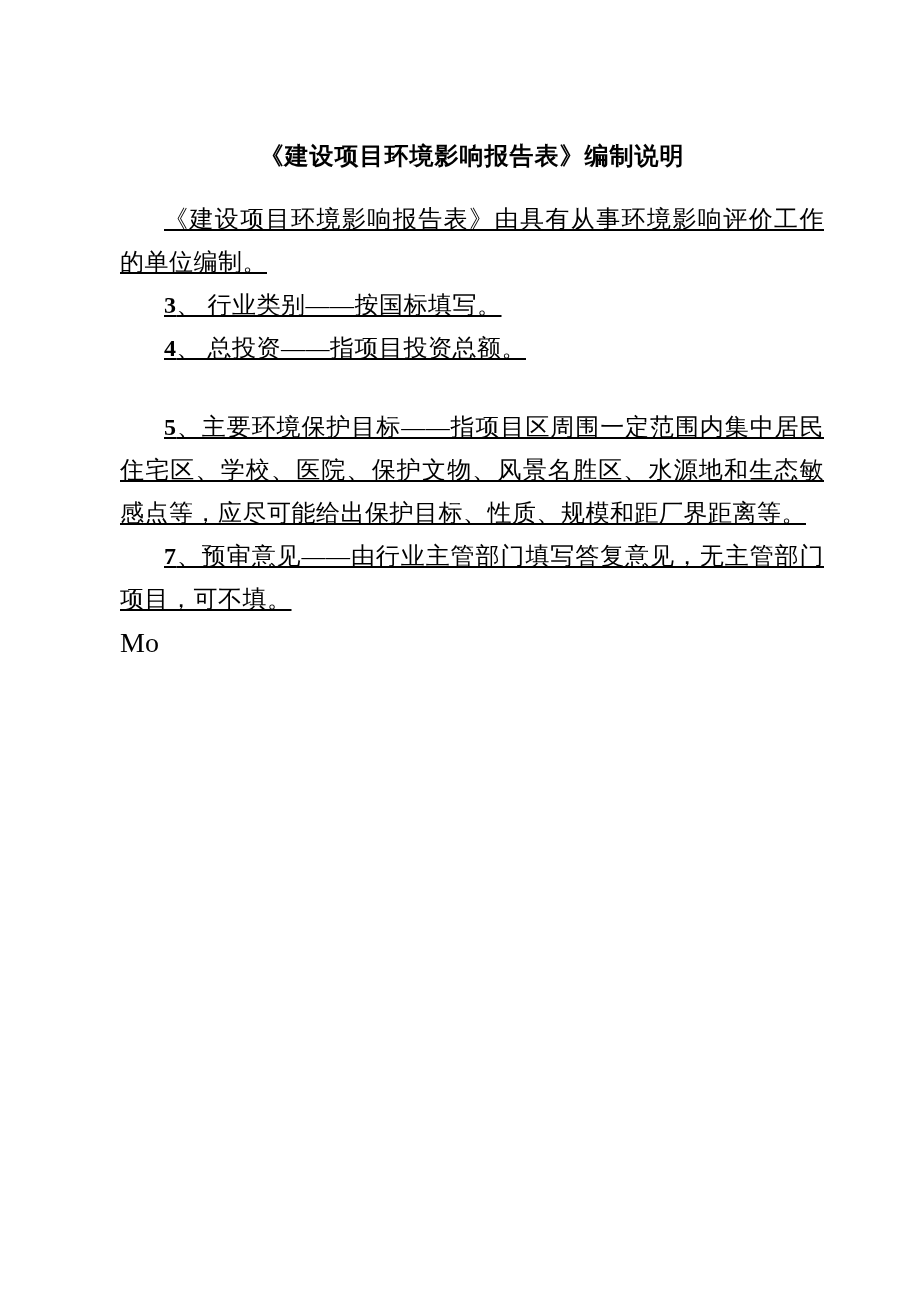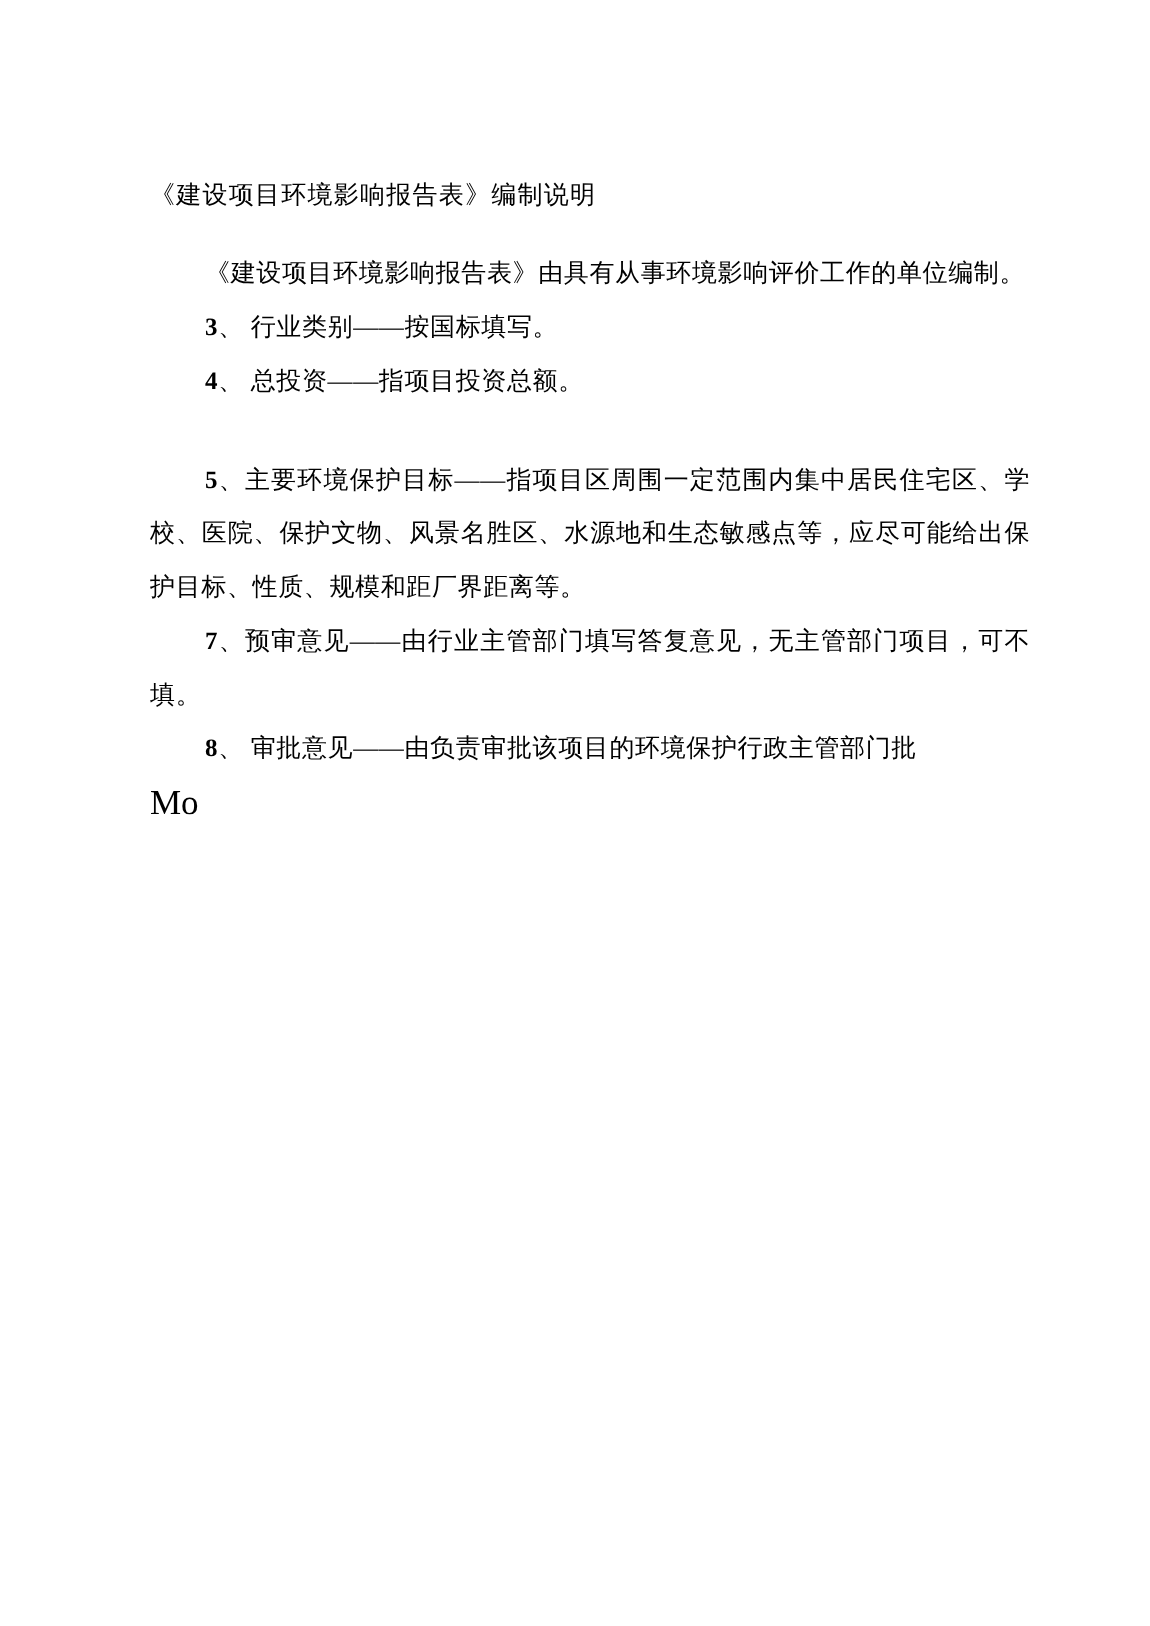--- a/index.html
+++ b/index.html
@@ -15,32 +15,34 @@
   }
   .page {
     box-sizing: border-box;
     width: 920px;
     min-height: 1301px;
     padding: 138px 96px 0 120px;
     background: #ffffff;
   }
   .doc-title {
     margin: 0 0 24px 0;
-    font-size: 20px;
+    font-size: 24px;
     line-height: 36px;
-    font-weight: normal;
+    font-weight: bold;
+    text-align: center;
     letter-spacing: 1px;
   }
   p.body-para {
     margin: 0;
-    font-size: 20px;
+    font-size: 24px;
     line-height: 43px;
     text-align: justify;
     text-indent: 44px;
     letter-spacing: 0.5px;
+    text-decoration: underline;
   }
   p.gap-before {
     margin-top: 36px;
   }
   .num {
     font-weight: bold;
   }
   .bold-inline {
     font-weight: bold;
   }
@@ -65,17 +67,16 @@
 
   <p class="body-para"><span class="num">3</span><span>、 行业类别——按国标填写。</span></p>
 
   <p class="body-para"><span class="num">4</span><span>、 总投资——指项目投资总额。</span></p>
 
   <p class="body-para gap-before"><span class="num">5</span><span>、主要环境保护目标——指项目区周围一定范围内集中居民住宅区、学校、医院、保护文物、风景名胜区、水源地和生态敏感点等，应尽可能给出保护目标、性质、规模和距厂界距离等。</span></p>
 
 
   <p class="body-para"><span class="num">7</span><span>、预审意见——由行业主管部门填写答复意见，无主管部门项目，可不填。</span></p>
 
-  <p class="body-para"><span class="num">8</span><span>、 审批意见——由负责审批该项目的环境保护行政主管部门批</span></p>
 
   <p class="footer-para"><span>Mo</span></p>
 
 </div>
 
 </body></html>

